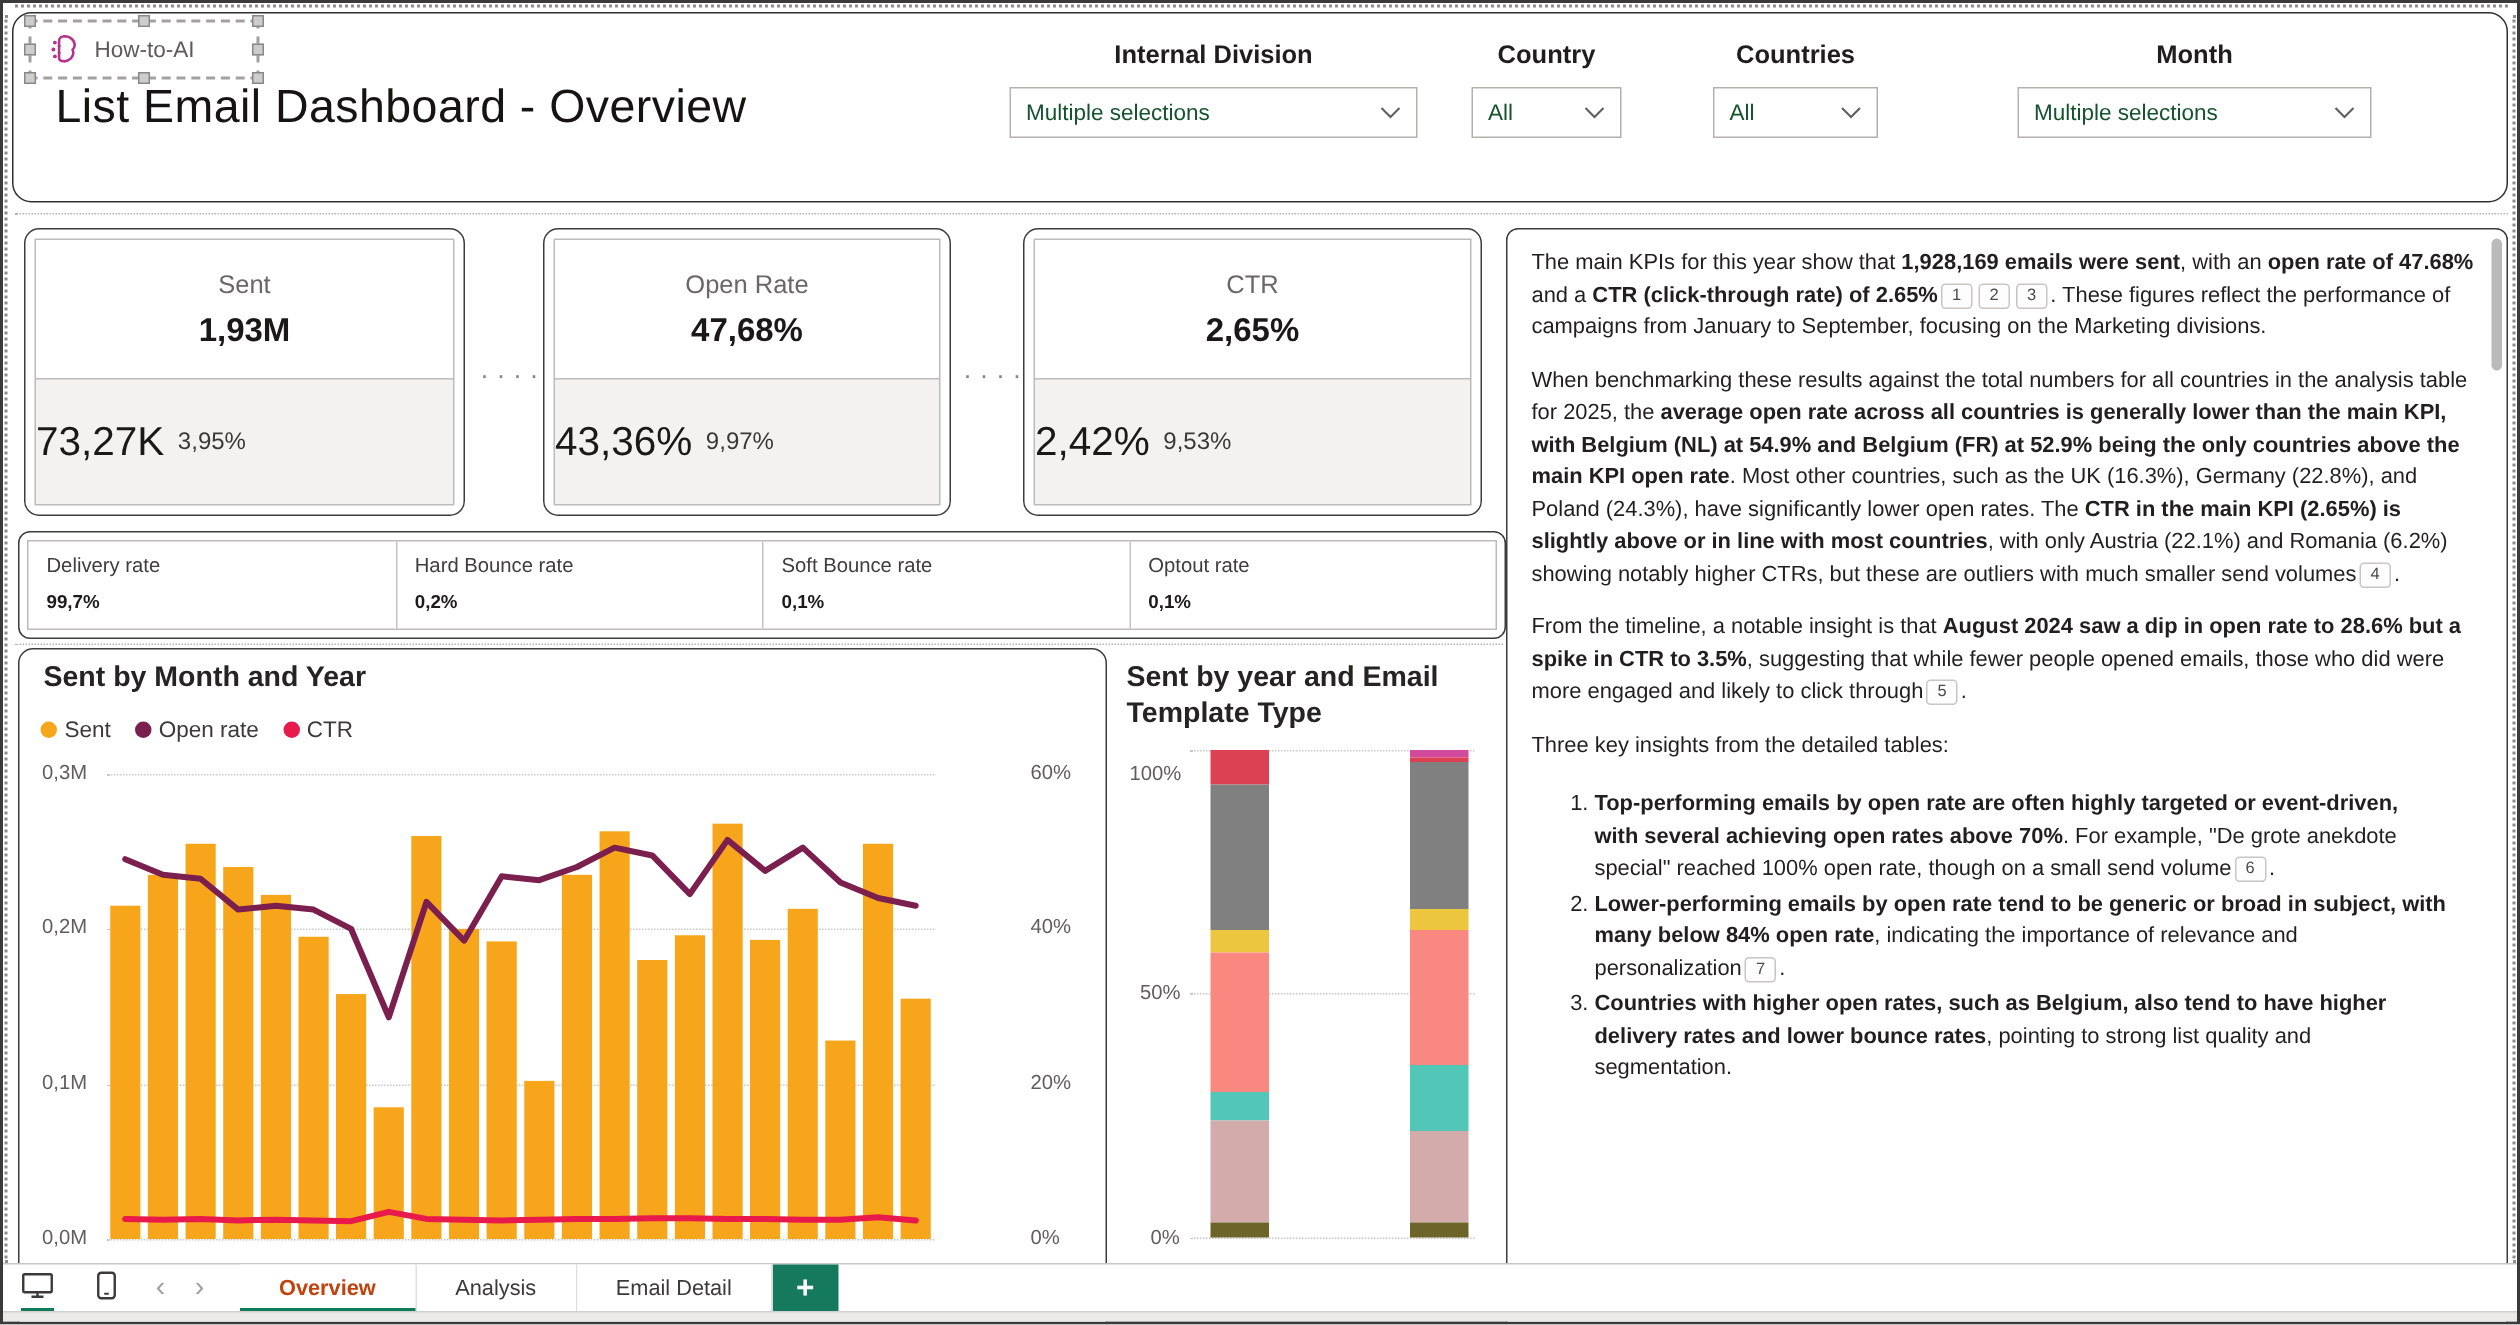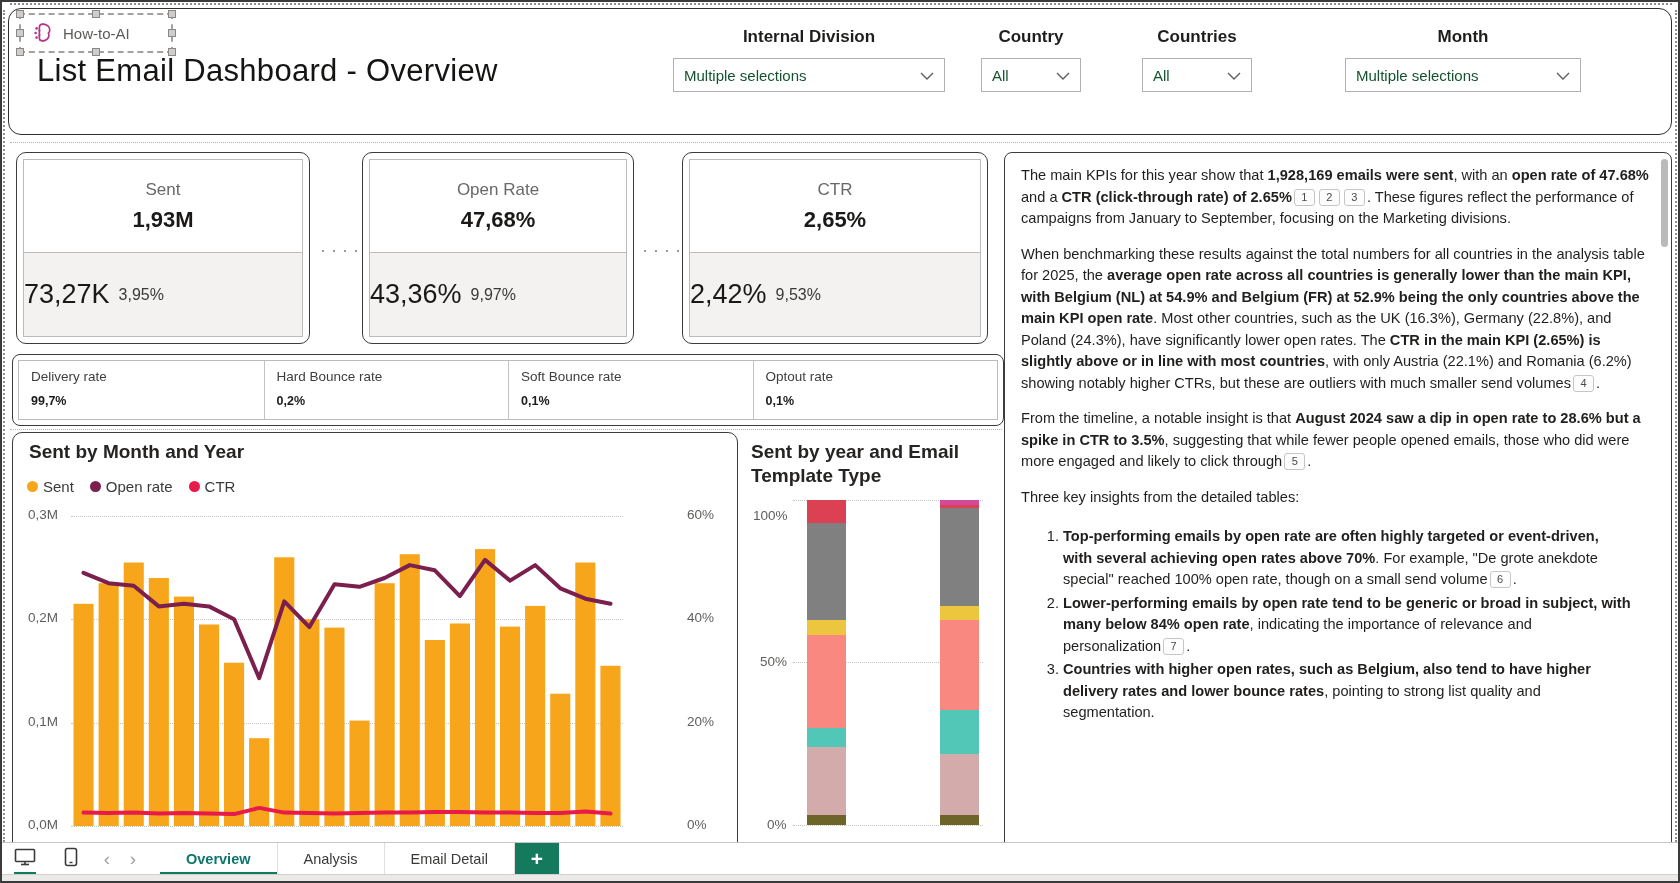--- a/index.html
+++ b/index.html
@@ -68,21 +68,21 @@
   .scroll-thumb{position:absolute;right:3px;top:6px;width:7px;height:88px;background:#bcbab8;border-radius:4px;cursor:pointer;}
 
   
   .tabbar{left:0;bottom:6px;width:100%;height:32px;background:#fff;border-top:1px solid #c8c6c4;display:flex;align-items:stretch;z-index:10;}
   .bottom-strip{left:0;bottom:0;width:100%;height:6px;background:#eceae8;border-top:1px solid #d2d0ce;z-index:10;}
   .viewbtn{width:46px;display:flex;align-items:center;justify-content:center;cursor:pointer;position:relative;}
   .view-indicator{position:absolute;left:12px;bottom:0;width:22px;height:3px;background:#107c5b;}
   .navarrow{width:26px;display:flex;align-items:center;justify-content:center;color:#a19f9d;font-size:19px;cursor:pointer;}
   .tab{padding:0 26px;display:flex;align-items:center;font-size:14.5px;color:#3b3a39;border-right:1px solid #e1dfdd;cursor:pointer;position:relative;background:#fff;}
   .tab:first-of-type{border-left:1px solid #e1dfdd;}
-  .tab.active{font-weight:700;color:#0f766e;justify-content:flex-end;}
+  .tab.active{font-weight:700;color:#c2410c;justify-content:flex-end;}
   .tab.active::after{content:"";position:absolute;left:0;bottom:0;width:100%;height:3px;background:#107c5b;}
   .plusbtn{width:44px;background:#15795e;color:#fff;display:flex;align-items:center;justify-content:center;font-size:21px;font-weight:700;cursor:pointer;}
 </style>
 </head>
 <body>
 
 <div class="canvas">
 
   <div class="abs dots-h" style="left:8px;top:1px;width:1662px;"></div>
   <div class="abs dots-v" style="left:1px;top:8px;height:832px;"></div>

